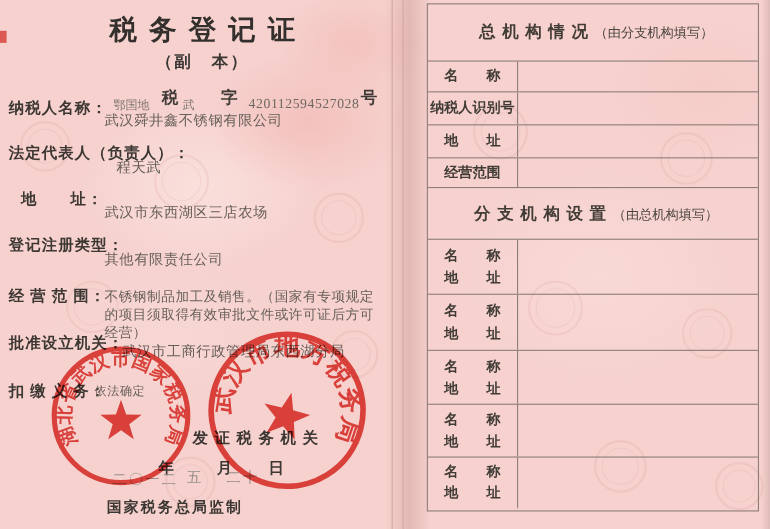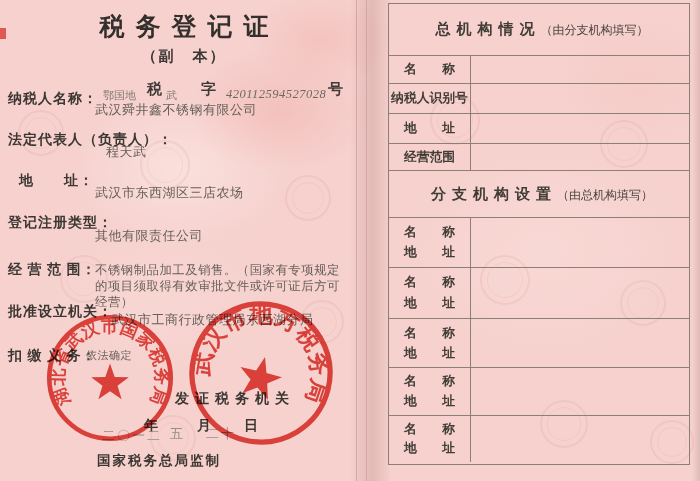--- a/index.html
+++ b/index.html
@@ -32,21 +32,21 @@
   .red-tick { position:absolute; left:0; top:28px; width:6px; height:11px; background:#d8453e; opacity:.85; }
 
   
   .lp-title { position:absolute; left:0; top:10px; width:368px; text-align:center;
     font-size:25px; font-weight:bold; color:#332f2c; letter-spacing:11px; text-indent:11px; }
   .lp-sub { position:absolute; left:0; top:47px; width:368px; text-align:center;
     font-size:15px; font-weight:bold; color:#3c3835; letter-spacing:2px; }
 
   .ser { position:absolute; color:#3f3a37; font-size:15px; font-weight:bold; }
   .ser-gray { position:absolute; color:#837a74; font-size:11px; }
-  .ser-num { position:absolute; color:#6f6862; font-size:12.5px; letter-spacing:.5px;font-style:italic; }
+  .ser-num { position:absolute; color:#6f6862; font-size:12.5px; letter-spacing:.5px; }
 
   .fld-label { position:absolute; left:8px; font-size:14px; font-weight:bold; color:#3c3733; letter-spacing:1px; }
   .fld-value { position:absolute; font-size:13px; color:#675f59; letter-spacing:.5px; }
   .fld-value.small { font-size:12.4px; }
 
   .issuer { position:absolute; left:0; top:390px; width:382px; text-align:center;
     font-size:14px; font-weight:bold; color:#3c3733; letter-spacing:6px; text-indent:6px;margin-left:41px; }
   .ymd { position:absolute; font-size:14px; font-weight:bold; color:#3c3733; }
   .date-gray { position:absolute; font-size:13px; color:#958e89; letter-spacing:2px; }
   .footer { position:absolute; left:0; top:452px; width:318px; text-align:center;

